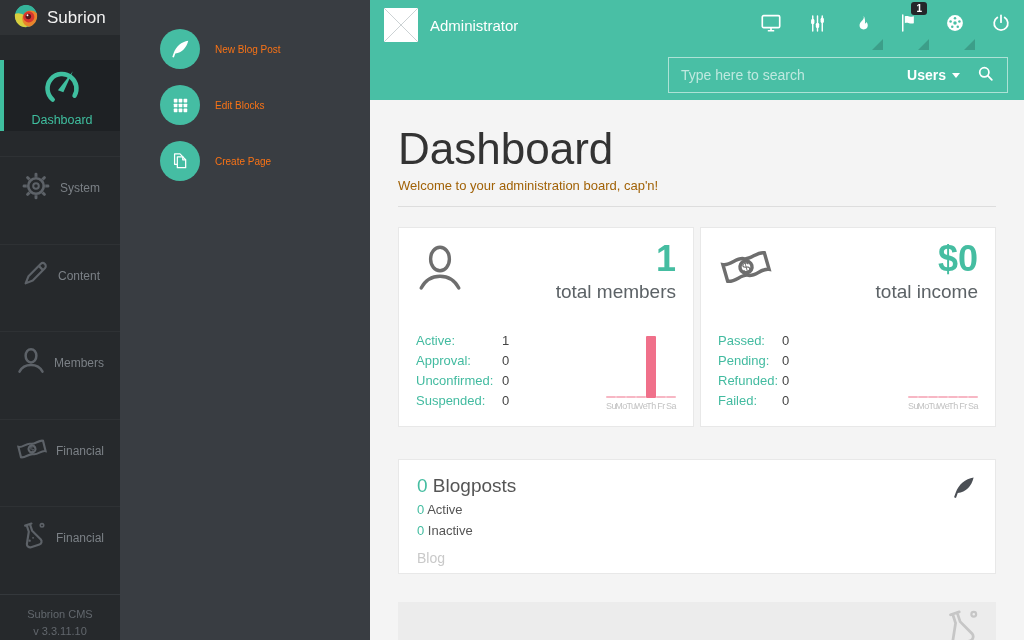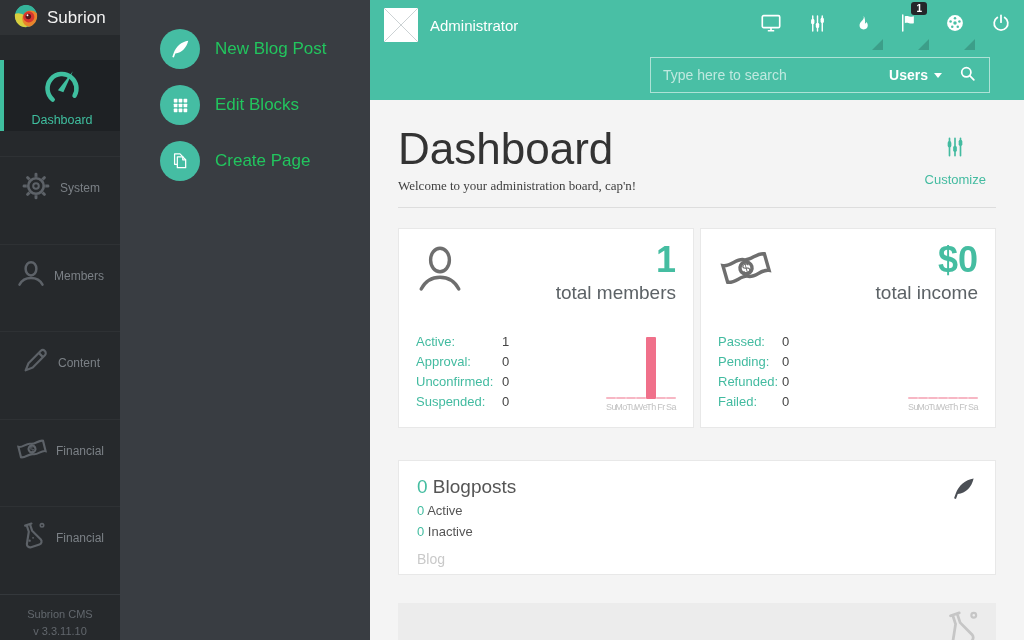--- a/index.html
+++ b/index.html
@@ -13,44 +13,44 @@
   .nav-active { height:100px; background:#1e2124; border-left:4px solid #3fbf9f; display:flex; flex-direction:column; align-items:center; justify-content:center; gap:6px; cursor:pointer; }
   .nav-active .nav-label { color:#3fbf9f; font-size:12.5px; }
   .nav-item { height:88px; display:flex; align-items:center; justify-content:center; gap:8px; border-top:1px solid rgba(255,255,255,0.04); cursor:pointer; }
   .nav-item .nav-label { color:#7b8086; font-size:12px; }
   .version { margin-top:auto; border-top:1px solid #34383c; padding-top:11px; text-align:center; color:#62676d; font-size:11px; line-height:17px; }
 
   
   .submenu { width:250px; height:640px; background:#393d42; flex:none; padding-top:29px; }
   .qa { display:flex; align-items:center; gap:15px; padding-left:40px; margin-bottom:16px; height:40px; cursor:pointer; }
   .qa-circle { width:40px; height:40px; border-radius:50%; background:#45bda3; display:flex; align-items:center; justify-content:center; flex:none; }
-  .qa-label { color:#22c55e; font-size:17px; }
+  .qa-label { color:#f97316; font-size:10px; }
 
   
   .main { flex:1; display:flex; flex-direction:column; }
   .topbar { height:100px; background:#49bfa5; flex:none; }
   .tb-row1 { height:50px; display:flex; align-items:center; padding-left:14px; }
   .avatar { width:34px; height:34px; background:#fff; flex:none; cursor:pointer; }
   .user-name { color:#fff; font-size:15px; margin-left:12px; cursor:pointer; }
   .tb-spacer { flex:1; }
   .icon-cell { width:46px; height:50px; position:relative; display:flex; align-items:center; justify-content:center; cursor:pointer; }
   .icon-cell.dd::after { content:""; position:absolute; right:3px; bottom:0; border-left:11px solid transparent; border-bottom:11px solid rgba(0,0,0,0.17); }
   .badge { position:absolute; top:2px; right:5px; background:#24272a; color:#fff; font-size:10px; font-weight:bold; padding:1px 5px; border-radius:3px; }
-  .tb-row2 { height:50px; display:flex; align-items:center; justify-content:flex-end; padding-right:34px; }
+  .tb-row2 { height:50px; display:flex; align-items:center; justify-content:flex-end; padding-right:16px; }
   .search-box { width:340px; height:36px; border:1px solid rgba(255,255,255,0.55); display:flex; align-items:center; padding:0 12px; }
   .search-input { flex:1; background:transparent; border:none; outline:none; color:#fff; font-size:14px; font-family:"Liberation Sans", sans-serif; }
   .search-input::placeholder { color:rgba(255,255,255,0.65); }
   .scope { display:flex; align-items:center; color:#fff; font-size:14px; font-weight:bold; margin:0 16px 0 8px; cursor:pointer; }
   .caret { width:0; height:0; border-left:4px solid transparent; border-right:4px solid transparent; border-top:5px solid #fff; margin-left:6px; }
   .search-btn { background:none; border:none; cursor:pointer; display:flex; padding:0; }
 
   .content { flex:1; padding:25px 28px 0 28px; overflow:hidden; }
   .page-head { display:flex; justify-content:space-between; }
   h1.page-title { font-size:44px; line-height:48px; font-weight:400; color:#333; }
-  .page-subtitle { color:#404040; font-size:13px; margin-top:5px;font-family:Liberation Serif, serif; }
+  .page-subtitle { color:#a16207; font-size:13px; margin-top:5px; }
   .customize { text-align:center; padding:10px 10px 0 0; cursor:pointer; }
   .customize-label { display:block; color:#43bba0; font-size:13px; margin-top:9px; }
   .divider { border:none; border-top:1px solid #ddd; margin:13px 0 20px 0; }
 
   .cards-row { display:flex; gap:6px; }
   .card { flex:1; height:200px; background:#fff; border:1px solid #e8e8e8; padding:13px 17px 15px 17px; display:flex; flex-direction:column; }
   .card-top { display:flex; justify-content:space-between; }
   .big { text-align:right; }
   .big-num { color:#45bda1; font-size:36px; font-weight:bold; line-height:36px; }
   .big-label { color:#5c6266; font-size:19px; margin-top:4px;text-align:center; }
@@ -122,39 +122,39 @@
         <circle cx="12" cy="12" r="5.8" fill="none" stroke="#5d6268" stroke-width="2"></circle>
         <circle cx="12" cy="12" r="2.1" fill="none" stroke="#5d6268" stroke-width="1.5"></circle>
       </svg>
     </span>
     <span class="nav-label">System</span>
   </div>
 
   <div class="nav-item">
     <span>
       <svg width="30" height="30" viewBox="0 0 24 24">
+        <g fill="none" stroke="#5d6268" stroke-width="1.7" stroke-linejoin="round">
+          <path d="M4.5 19.5 L6.8 13.8 L16.5 4 a2.4 2.4 0 0 1 3.4 3.4 L10.2 17.2 Z"></path>
+          <path d="M15 5.5 l3.4 3.4"></path>
+        </g>
+      </svg>
+    </span>
+    <span class="nav-label">Content</span>
+  </div>
+
+  <div class="nav-item">
+    <span>
+      <svg width="30" height="30" viewBox="0 0 24 24">
         <g fill="none" stroke="#5d6268" stroke-width="2" stroke-linecap="round">
           <ellipse cx="12" cy="7.8" rx="4.3" ry="5.3"></ellipse>
           <path d="M2.8 20.5 c2-3.8 5.4-5.3 9.2-5.3 s7.2 1.5 9.2 5.3"></path>
         </g>
       </svg>
     </span>
     <span class="nav-label">Members</span>
-  </div>
-
-  <div class="nav-item">
-    <span>
-      <svg width="30" height="30" viewBox="0 0 24 24">
-        <g fill="none" stroke="#5d6268" stroke-width="1.7" stroke-linejoin="round">
-          <path d="M4.5 19.5 L6.8 13.8 L16.5 4 a2.4 2.4 0 0 1 3.4 3.4 L10.2 17.2 Z"></path>
-          <path d="M15 5.5 l3.4 3.4"></path>
-        </g>
-      </svg>
-    </span>
-    <span class="nav-label">Content</span>
   </div>
 
   <div class="nav-item">
     <span>
       <svg width="32" height="32" viewBox="0 0 24 24">
         <g fill="none" stroke="#5d6268" stroke-width="1.6" transform="rotate(-14 12 12)">
           <path d="M2.5 8 c3 1.5 6.5 -1.5 9.5 0 s6.5 -1.5 9.5 0 v8 c-3 -1.5 -6.5 1.5 -9.5 0 s-6.5 1.5 -9.5 0 z"></path>
           <circle cx="12" cy="12" r="2.6"></circle>
           <text x="12" y="14.3" font-size="6" text-anchor="middle" fill="#5d6268" stroke="none">$</text>
         </g>
@@ -321,35 +321,20 @@
         </button>
       </div>
     </div>
   </div>
 
   <div class="content">
     <div class="page-head">
       <div>
         <h1 class="page-title">Dashboard</h1>
         <div class="page-subtitle">Welcome to your administration board, cap'n!</div>
-      </div>
-      <div class="customize">
-        <span>
-          <svg width="22" height="24" viewBox="0 0 24 24">
-            <g stroke="#43bba0" stroke-width="1.8" stroke-linecap="round">
-                <path d="M6 2.5 v19 M12 2.5 v19 M18 2.5 v19"></path>
-              </g>
-            <g fill="#43bba0">
-                <rect x="4" y="5.5" width="4" height="7" rx="2"></rect>
-                <rect x="10" y="10.5" width="4" height="7" rx="2"></rect>
-                <rect x="16" y="4" width="4" height="7" rx="2"></rect>
-              </g>
-          </svg>
-        </span>
-        <span class="customize-label">Customize</span>
       </div>
     </div>
     <hr class="divider">
 
     <div class="cards-row">
 
       <div class="card">
         <div class="card-top">
           <span>
             <svg width="48" height="56" viewBox="0 0 24 26">

